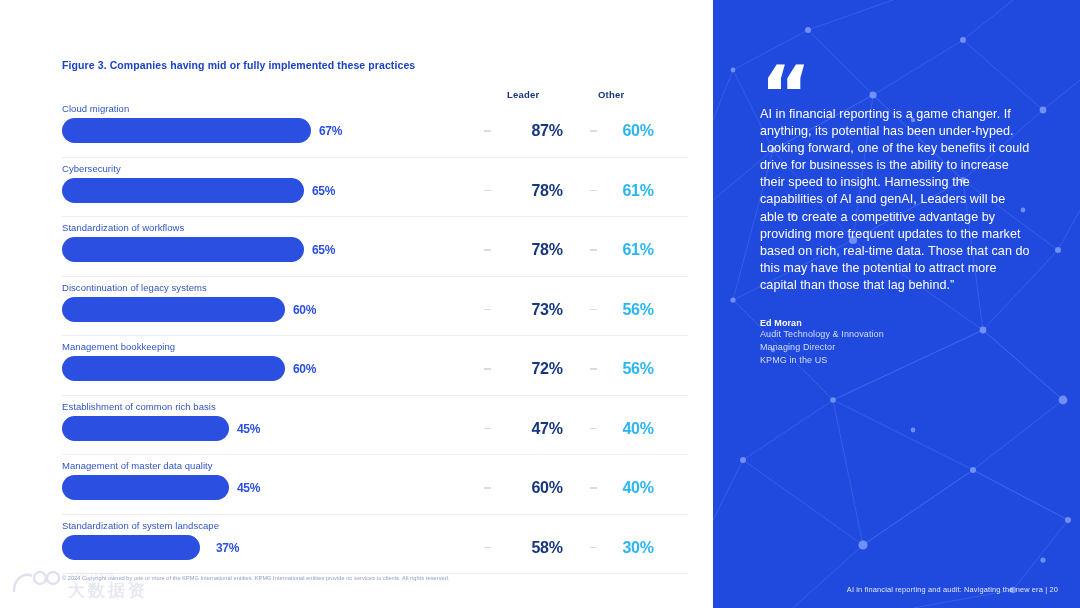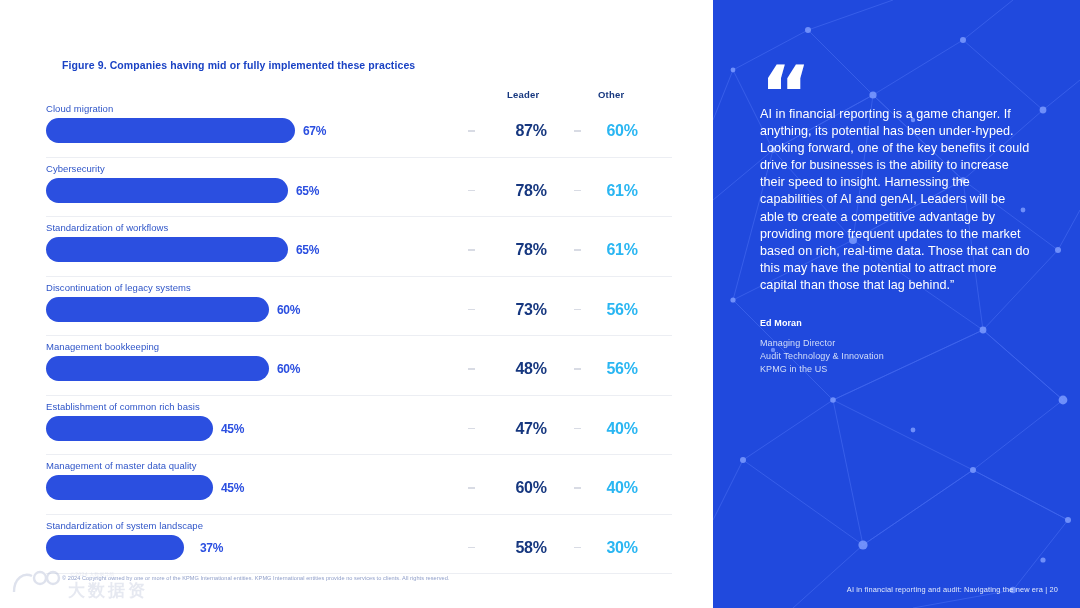--- a/index.html
+++ b/index.html
@@ -22,21 +22,21 @@
   }
 
   .col-headers { position:absolute; top:89px; left:0; width:713px; height:14px; }
   .col-head {
     position:absolute; font-size:9.5px; font-weight:bold;
     color:#16377f; letter-spacing:.2px; text-align:left; width:80px;
   }
   .col-head.leader { left:507px; }
   .col-head.other  { left:598px; }
 
-  .rows { position:absolute; left:46px; top:98px; width:626px;text-decoration:underline; }
+  .rows { position:absolute; left:62px; top:98px; width:626px;text-decoration:underline; }
 
   .row { position:relative; height:59.5px; border-bottom:1px solid #eceef3; }
   .row:first-child { border-top:none; }
   .row.last { border-bottom:1px solid #eceef3; }
 
   .row-label {
     position:absolute; left:0; top:5px;
     font-size:9.5px; color:#2f55c8; letter-spacing:.05px;
     white-space:nowrap;
   }
@@ -89,21 +89,21 @@
 
   .quote-text {
     position:absolute; left:0; top:106px; width:270px;
     font-size:12.6px; line-height:17.1px; color:#ffffff;
     letter-spacing:.05px;
   }
 
   .attrib { position:absolute; left:0; top:318px; width:260px; }
   .attrib .name {
     font-size:9px; font-weight:bold; color:#ffffff;
-    letter-spacing:.1px; margin-bottom:9px;
+    letter-spacing:.1px; margin-bottom:0;
   }
   .attrib .line {
     font-size:9px; color:#d4def8; letter-spacing:.1px; line-height:13.2px;
   }
 
   .page-footer {
     position:absolute; right:22px; bottom:14px;
     font-size:7.4px; color:#e2e9fb; letter-spacing:.15px;
     white-space:nowrap;
     text-align:right;
@@ -115,21 +115,21 @@
     width:170px; height:42px; opacity:.5; pointer-events:none;
   }
 </style>
 </head>
 <body>
 
 <div class="page">
 
   <div class="chart-side">
 
-    <div class="fig-title">Figure 9. Companies having mid or fully implemented these practices</div>
+    <div class="fig-title">Figure 3. Companies having mid or fully implemented these practices</div>
 
     <div class="col-headers">
       <div class="col-head leader">Leader</div>
       <div class="col-head other">Other</div>
     </div>
 
     <div class="rows" id="rows">
         <div class="row">
           <div class="row-label">Cloud migration</div>
           <div class="bar-wrap">
@@ -174,21 +174,21 @@
             <div class="cell other">56%</div>
           </div>
         </div>
         <div class="row">
           <div class="row-label">Management bookkeeping</div>
           <div class="bar-wrap">
             <div class="bar" style="width: 223px;"></div>
             <div class="bar-val" style="left: 231px;">60%</div>
             <div class="dash d1"></div>
             <div class="dash d2"></div>
-            <div class="cell leader">48%</div>
+            <div class="cell leader">72%</div>
             <div class="cell other">56%</div>
           </div>
         </div>
         <div class="row">
           <div class="row-label">Establishment of common rich basis</div>
           <div class="bar-wrap">
             <div class="bar" style="width: 167px;"></div>
             <div class="bar-val" style="left: 175px;">45%</div>
             <div class="dash d1"></div>
             <div class="dash d2"></div>
@@ -285,21 +285,21 @@
           <circle cx="330" cy="560" r="2.6"></circle>
       </g>
     </svg>
 
     <div class="quote-inner">
       <div class="qglyph">“</div>
       <div class="quote-text">AI in financial reporting is a game changer. If anything, its potential has been under-hyped. Looking forward, one of the key benefits it could drive for businesses is the ability to increase their speed to insight. Harnessing the capabilities of AI and genAI, Leaders will be able to create a competitive advantage by providing more frequent updates to the market based on rich, real-time data. Those that can do this may have the potential to attract more capital than those that lag behind.”</div>
 
       <div class="attrib">
         <div class="name">Ed Moran</div>
+        <div class="line">Audit Technology &amp; Innovation</div>
         <div class="line">Managing Director</div>
-        <div class="line">Audit Technology &amp; Innovation</div>
         <div class="line">KPMG in the US</div>
       </div>
     </div>
 
     <div class="page-footer">AI in financial reporting and audit: Navigating the new era  |  20</div>
   </div>
 </div>
 
 </body></html>

